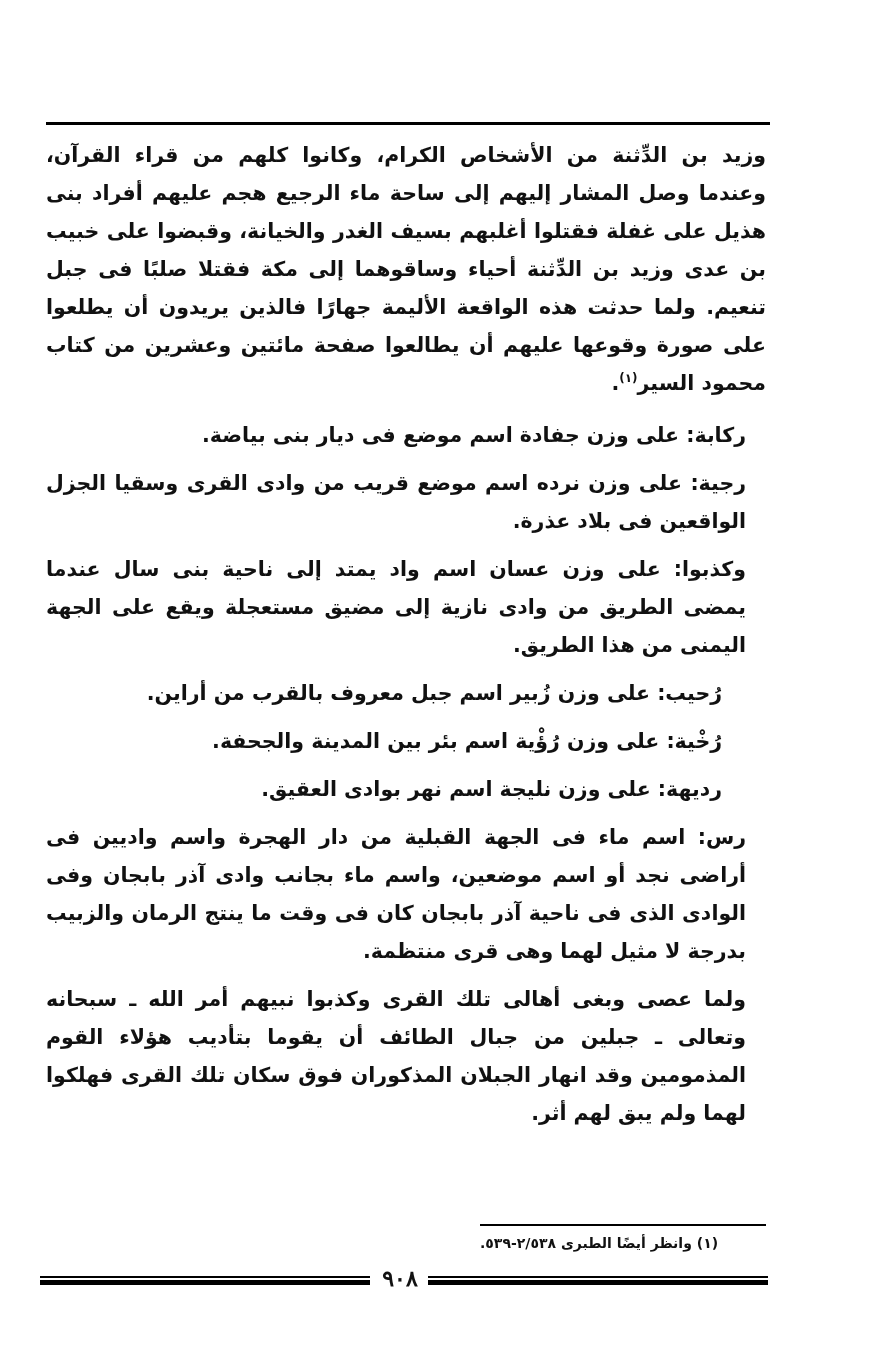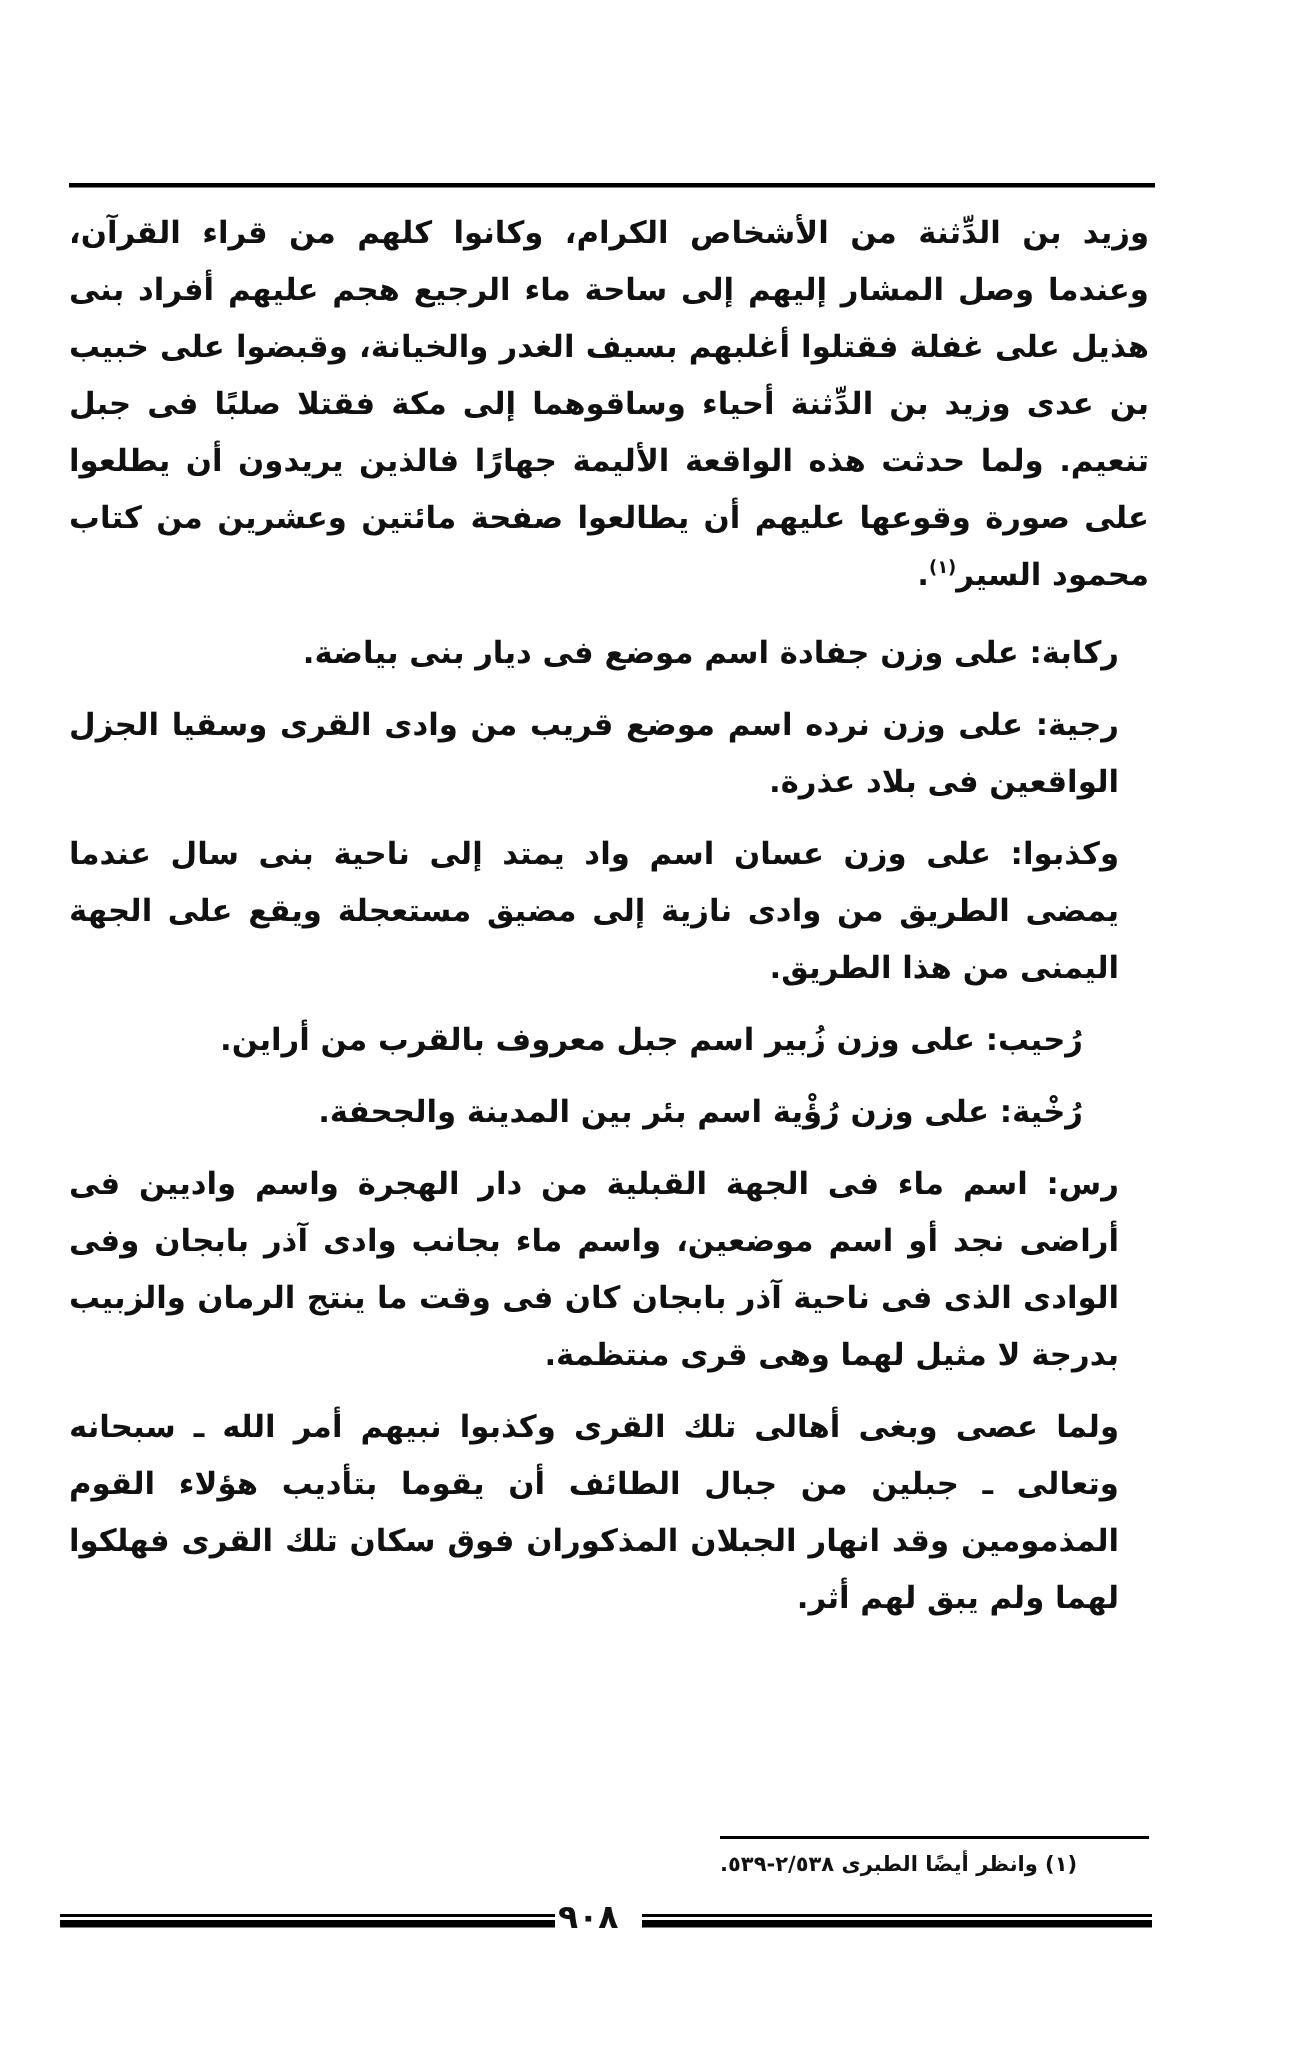--- a/index.html
+++ b/index.html
@@ -89,25 +89,26 @@
       position: absolute; left: 0; right: 0; top: 4px;
       height: 5px; background: #000;
     }
     .footer-rule.left { left: 40px; top: 1276px; width: 330px; }
     .footer-rule.right { left: 428px; top: 1276px; width: 340px; }
     .page-number {
       position: absolute;
       left: 372px;
       top: 1267px;
       width: 56px;
-      text-align: left;
+      text-align: center;
       font-size: 22px;
       font-weight: bold;
       line-height: 24px;
       direction: rtl;
+      font-family: Liberation Serif, serif;
     }
   </style>
 </head>
 <body>
 
 <div class="page">
 
   <div class="top-rule"></div>
 
   <div class="body-text">
@@ -117,20 +118,21 @@
     <p class="para entry-short"><span class="term">ركابة:</span><span> على وزن جفادة اسم موضع فى ديار بنى بياضة.</span></p>
 
     <p class="para entry-short"><span class="term">رجية:</span><span> على وزن نرده اسم موضع قريب من وادى القرى وسقيا الجزل الواقعين فى بلاد عذرة.</span></p>
 
     <p class="para entry-short"><span class="term">وكذبوا:</span><span> على وزن عسان اسم واد يمتد إلى ناحية بنى سال عندما يمضى الطريق من وادى نازية إلى مضيق مستعجلة ويقع على الجهة اليمنى من هذا الطريق.</span></p>
 
     <p class="para entry-short deep"><span class="term">رُحيب:</span><span> على وزن زُبير اسم جبل معروف بالقرب من أراين.</span></p>
 
     <p class="para entry-short deep"><span class="term">رُخْية:</span><span> على وزن رُؤْية اسم بئر بين المدينة والجحفة.</span></p>
 
+    <p class="para entry-short deep"><span class="term">رديهة:</span><span> على وزن نليجة اسم نهر بوادى العقيق.</span></p>
 
     <p class="para entry-short"><span class="term">رس:</span><span> اسم ماء فى الجهة القبلية من دار الهجرة واسم واديين فى أراضى نجد أو اسم موضعين، واسم ماء بجانب وادى آذر بابجان وفى الوادى الذى فى ناحية آذر بابجان كان فى وقت ما ينتج الرمان والزبيب بدرجة لا مثيل لهما وهى قرى منتظمة.</span></p>
 
     <p class="para entry-short">ولما عصى وبغى أهالى تلك القرى وكذبوا نبيهم أمر الله ـ سبحانه وتعالى ـ جبلين من جبال الطائف أن يقوما بتأديب هؤلاء القوم المذمومين وقد انهار الجبلان المذكوران فوق سكان تلك القرى فهلكوا لهما ولم يبق لهم أثر.</p>
 
   </div>
 
   <div class="footnote-rule"></div>
   <div class="footnote">(١) وانظر أيضًا الطبرى ٢/٥٣٨-٥٣٩.</div>
 

